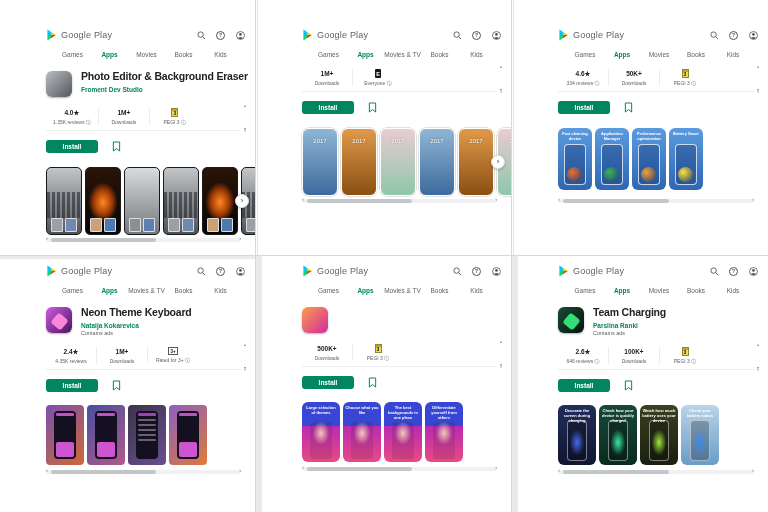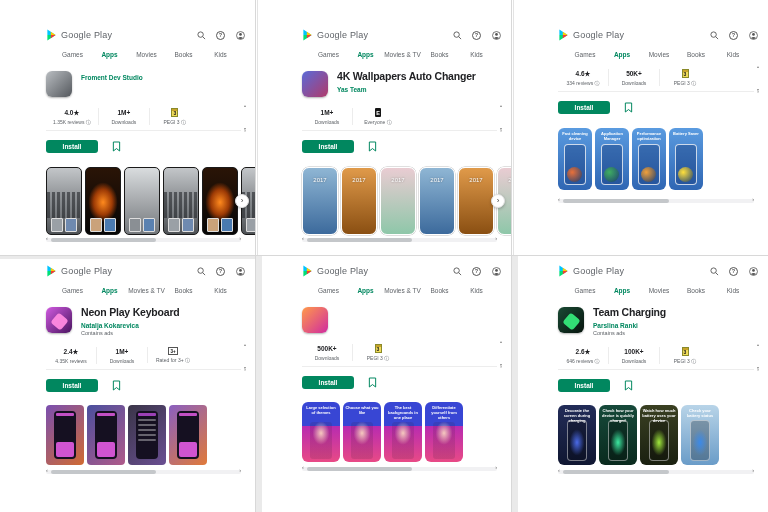--- a/index.html
+++ b/index.html
@@ -142,20 +142,21 @@
       <div class="nav">
           <span class="nav-item">Games</span>
           <span class="nav-item active">Apps</span>
           <span class="nav-item">Movies</span>
           <span class="nav-item">Books</span>
           <span class="nav-item">Kids</span>
         </div>
       <div class="app-head">
         <div class="app-icon" style="background: linear-gradient(135deg, rgb(185, 189, 193), rgb(84, 88, 93));"></div>
         <div class="app-meta">
+          <div class="app-title">Photo Editor &amp; Background Eraser</div>
           <div class="app-dev">Froment Dev Studio</div>
 
         </div>
       </div>
       <div class="stats">
         <div class="stat">
             <span class="v">4.0★</span>
             <span class="l">1.35K reviews ⓘ</span>
           </div>
           <div class="stat">
@@ -262,28 +263,20 @@
           </span>
         </div>
       </div>
       <div class="nav">
           <span class="nav-item">Games</span>
           <span class="nav-item active">Apps</span>
           <span class="nav-item">Movies &amp; TV</span>
           <span class="nav-item">Books</span>
           <span class="nav-item">Kids</span>
         </div>
-      <div class="app-head">
-        <div class="app-icon" style="background: linear-gradient(135deg, rgb(90, 106, 216), rgb(176, 58, 106));"></div>
-        <div class="app-meta">
-          <div class="app-title">4K Wallpapers Auto Changer</div>
-          <div class="app-dev">Yas Team</div>
-
-        </div>
-      </div>
       <div class="stats">
         <div class="stat">
             <span class="v">1M+</span>
             <span class="l">Downloads</span>
           </div>
           <div class="stat">
             <span class="badge esrb">E</span>
             <span class="l">Everyone ⓘ</span>
           </div>
           <span class="stats-vscroll">
@@ -465,21 +458,21 @@
           <span class="nav-item active">Apps</span>
           <span class="nav-item">Movies &amp; TV</span>
           <span class="nav-item">Books</span>
           <span class="nav-item">Kids</span>
         </div>
       <div class="app-head">
         <div class="app-icon" style="background: linear-gradient(135deg, rgb(208, 90, 224), rgb(74, 20, 96));">
             <div class="icon-accent" style="background: rgb(255, 138, 224);"></div>
           </div>
         <div class="app-meta">
-          <div class="app-title">Neon Play Keyboard</div>
+          <div class="app-title">Neon Theme Keyboard</div>
           <div class="app-dev">Natalja Kokarevica</div>
           <div class="app-ads">Contains ads</div>
         </div>
       </div>
       <div class="stats">
         <div class="stat">
             <span class="v">2.4★</span>
             <span class="l">4.35K reviews</span>
           </div>
           <div class="stat">

